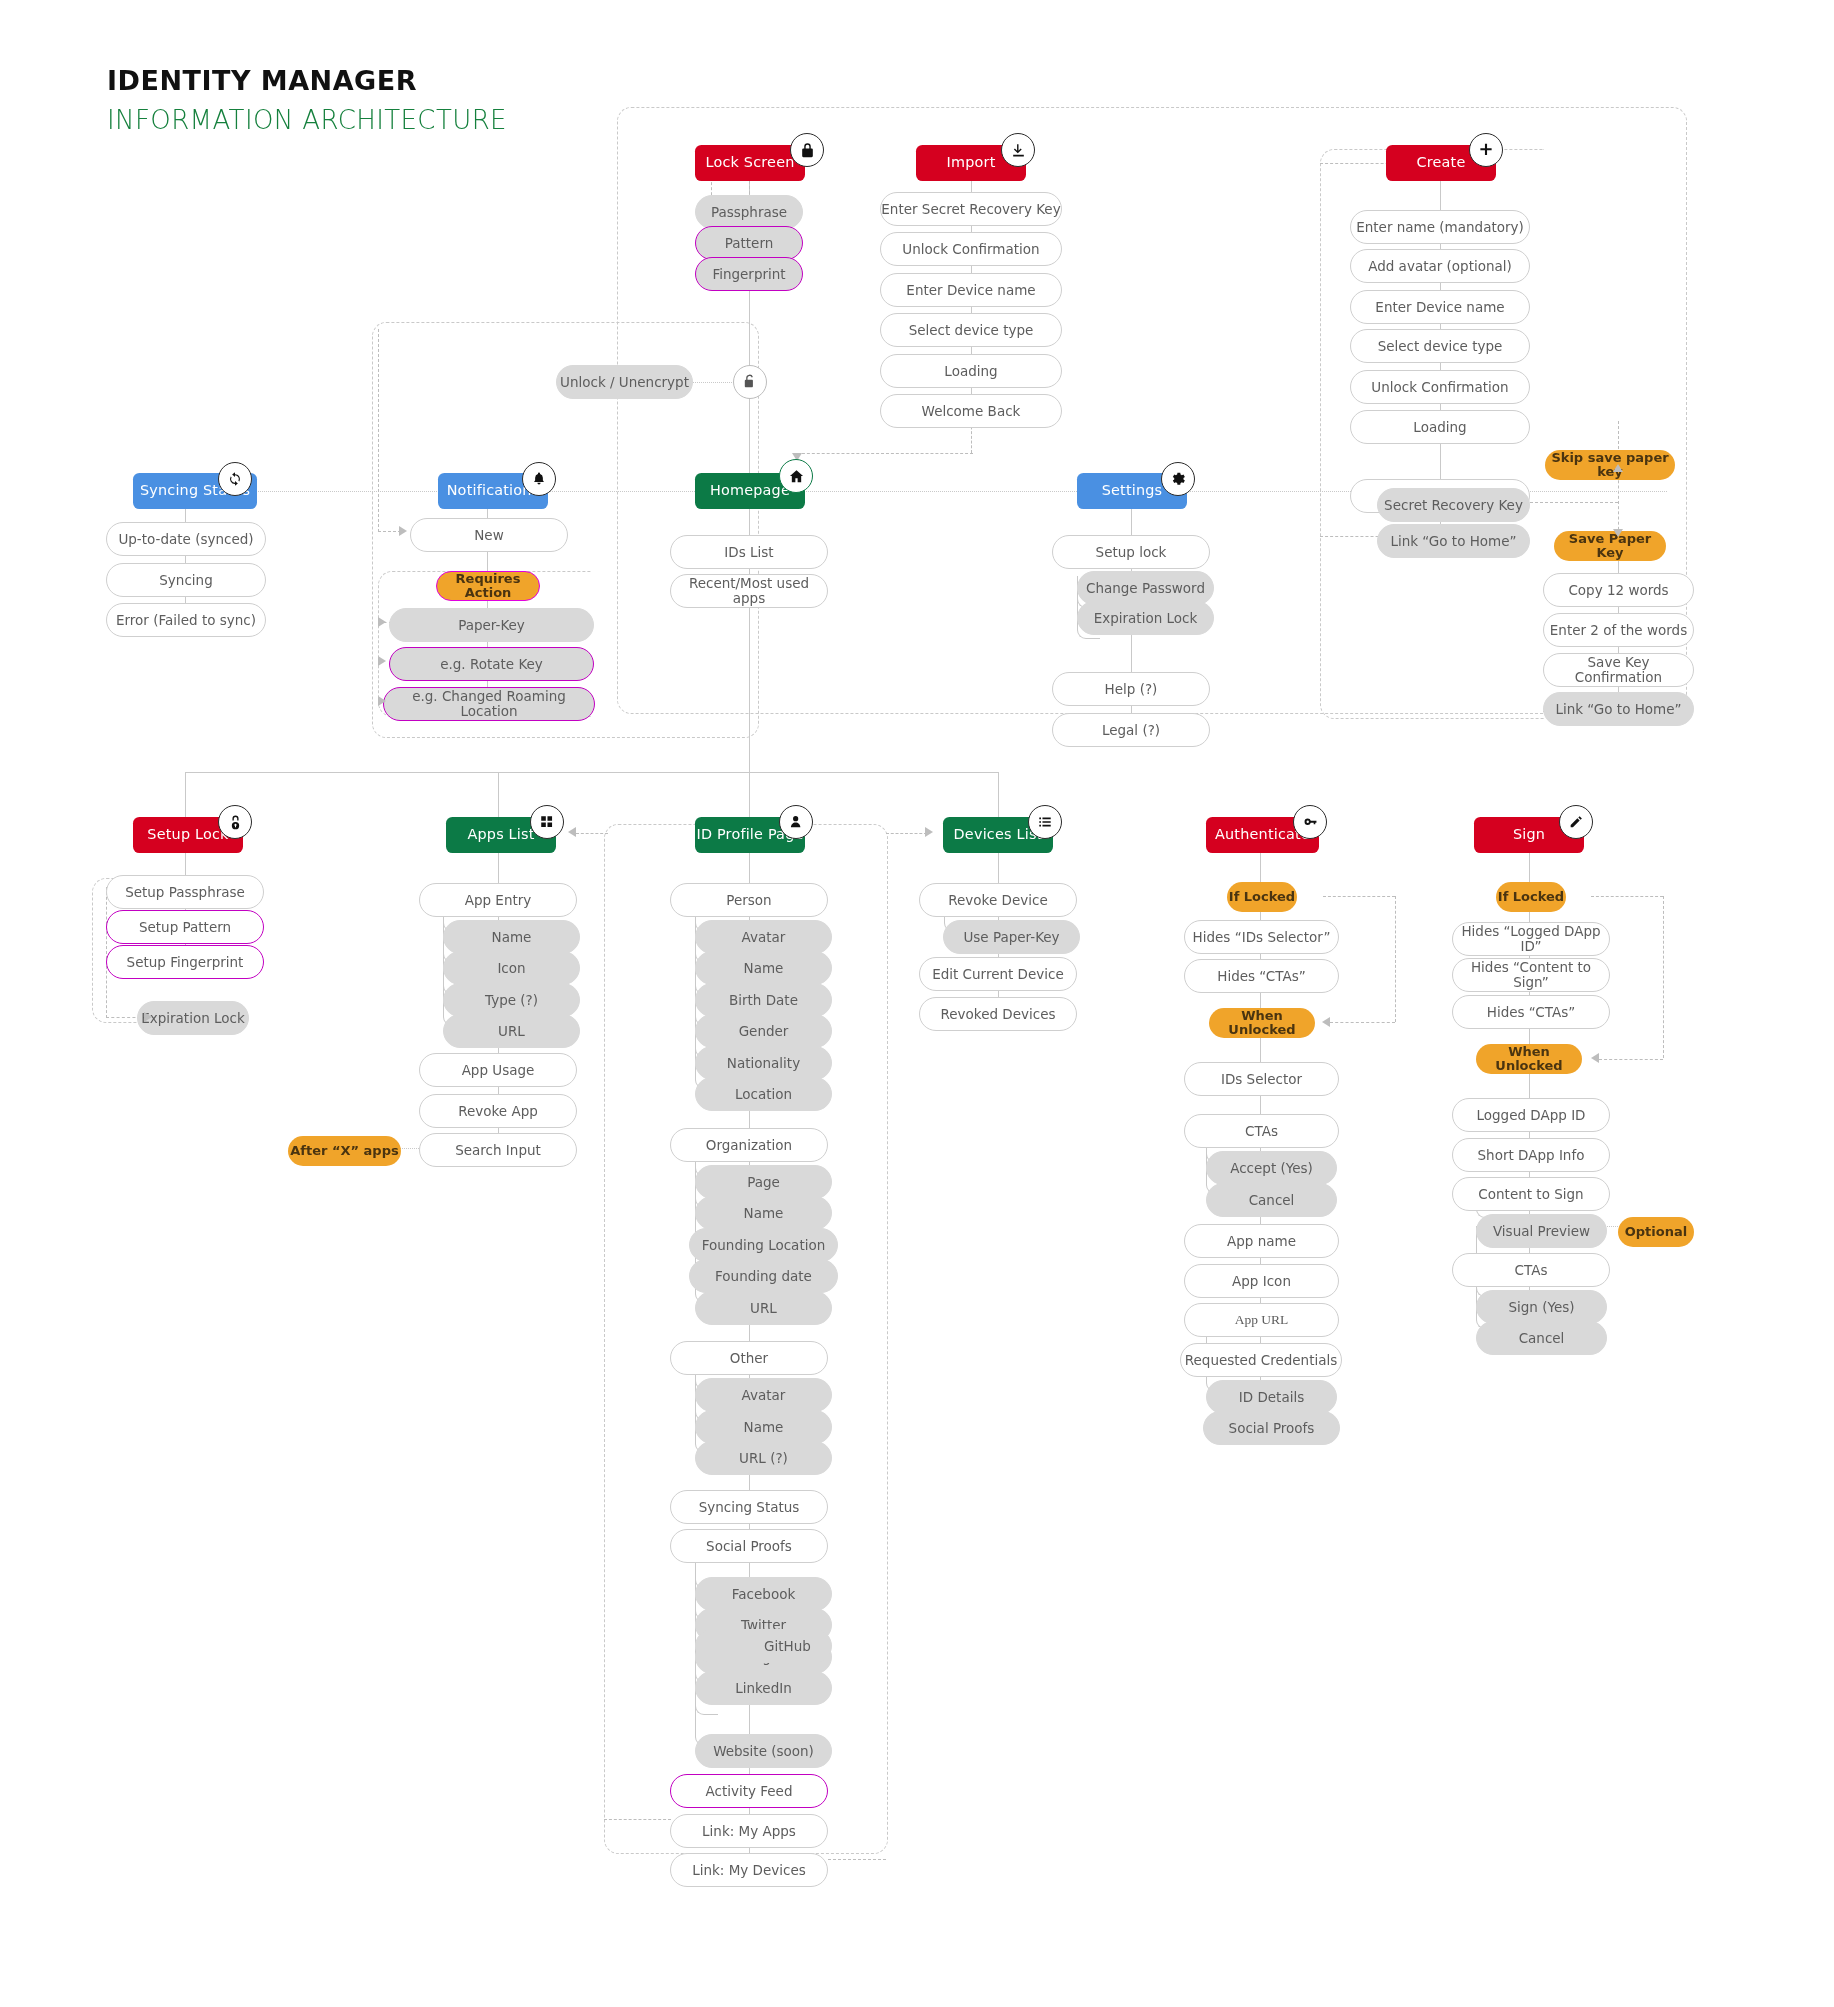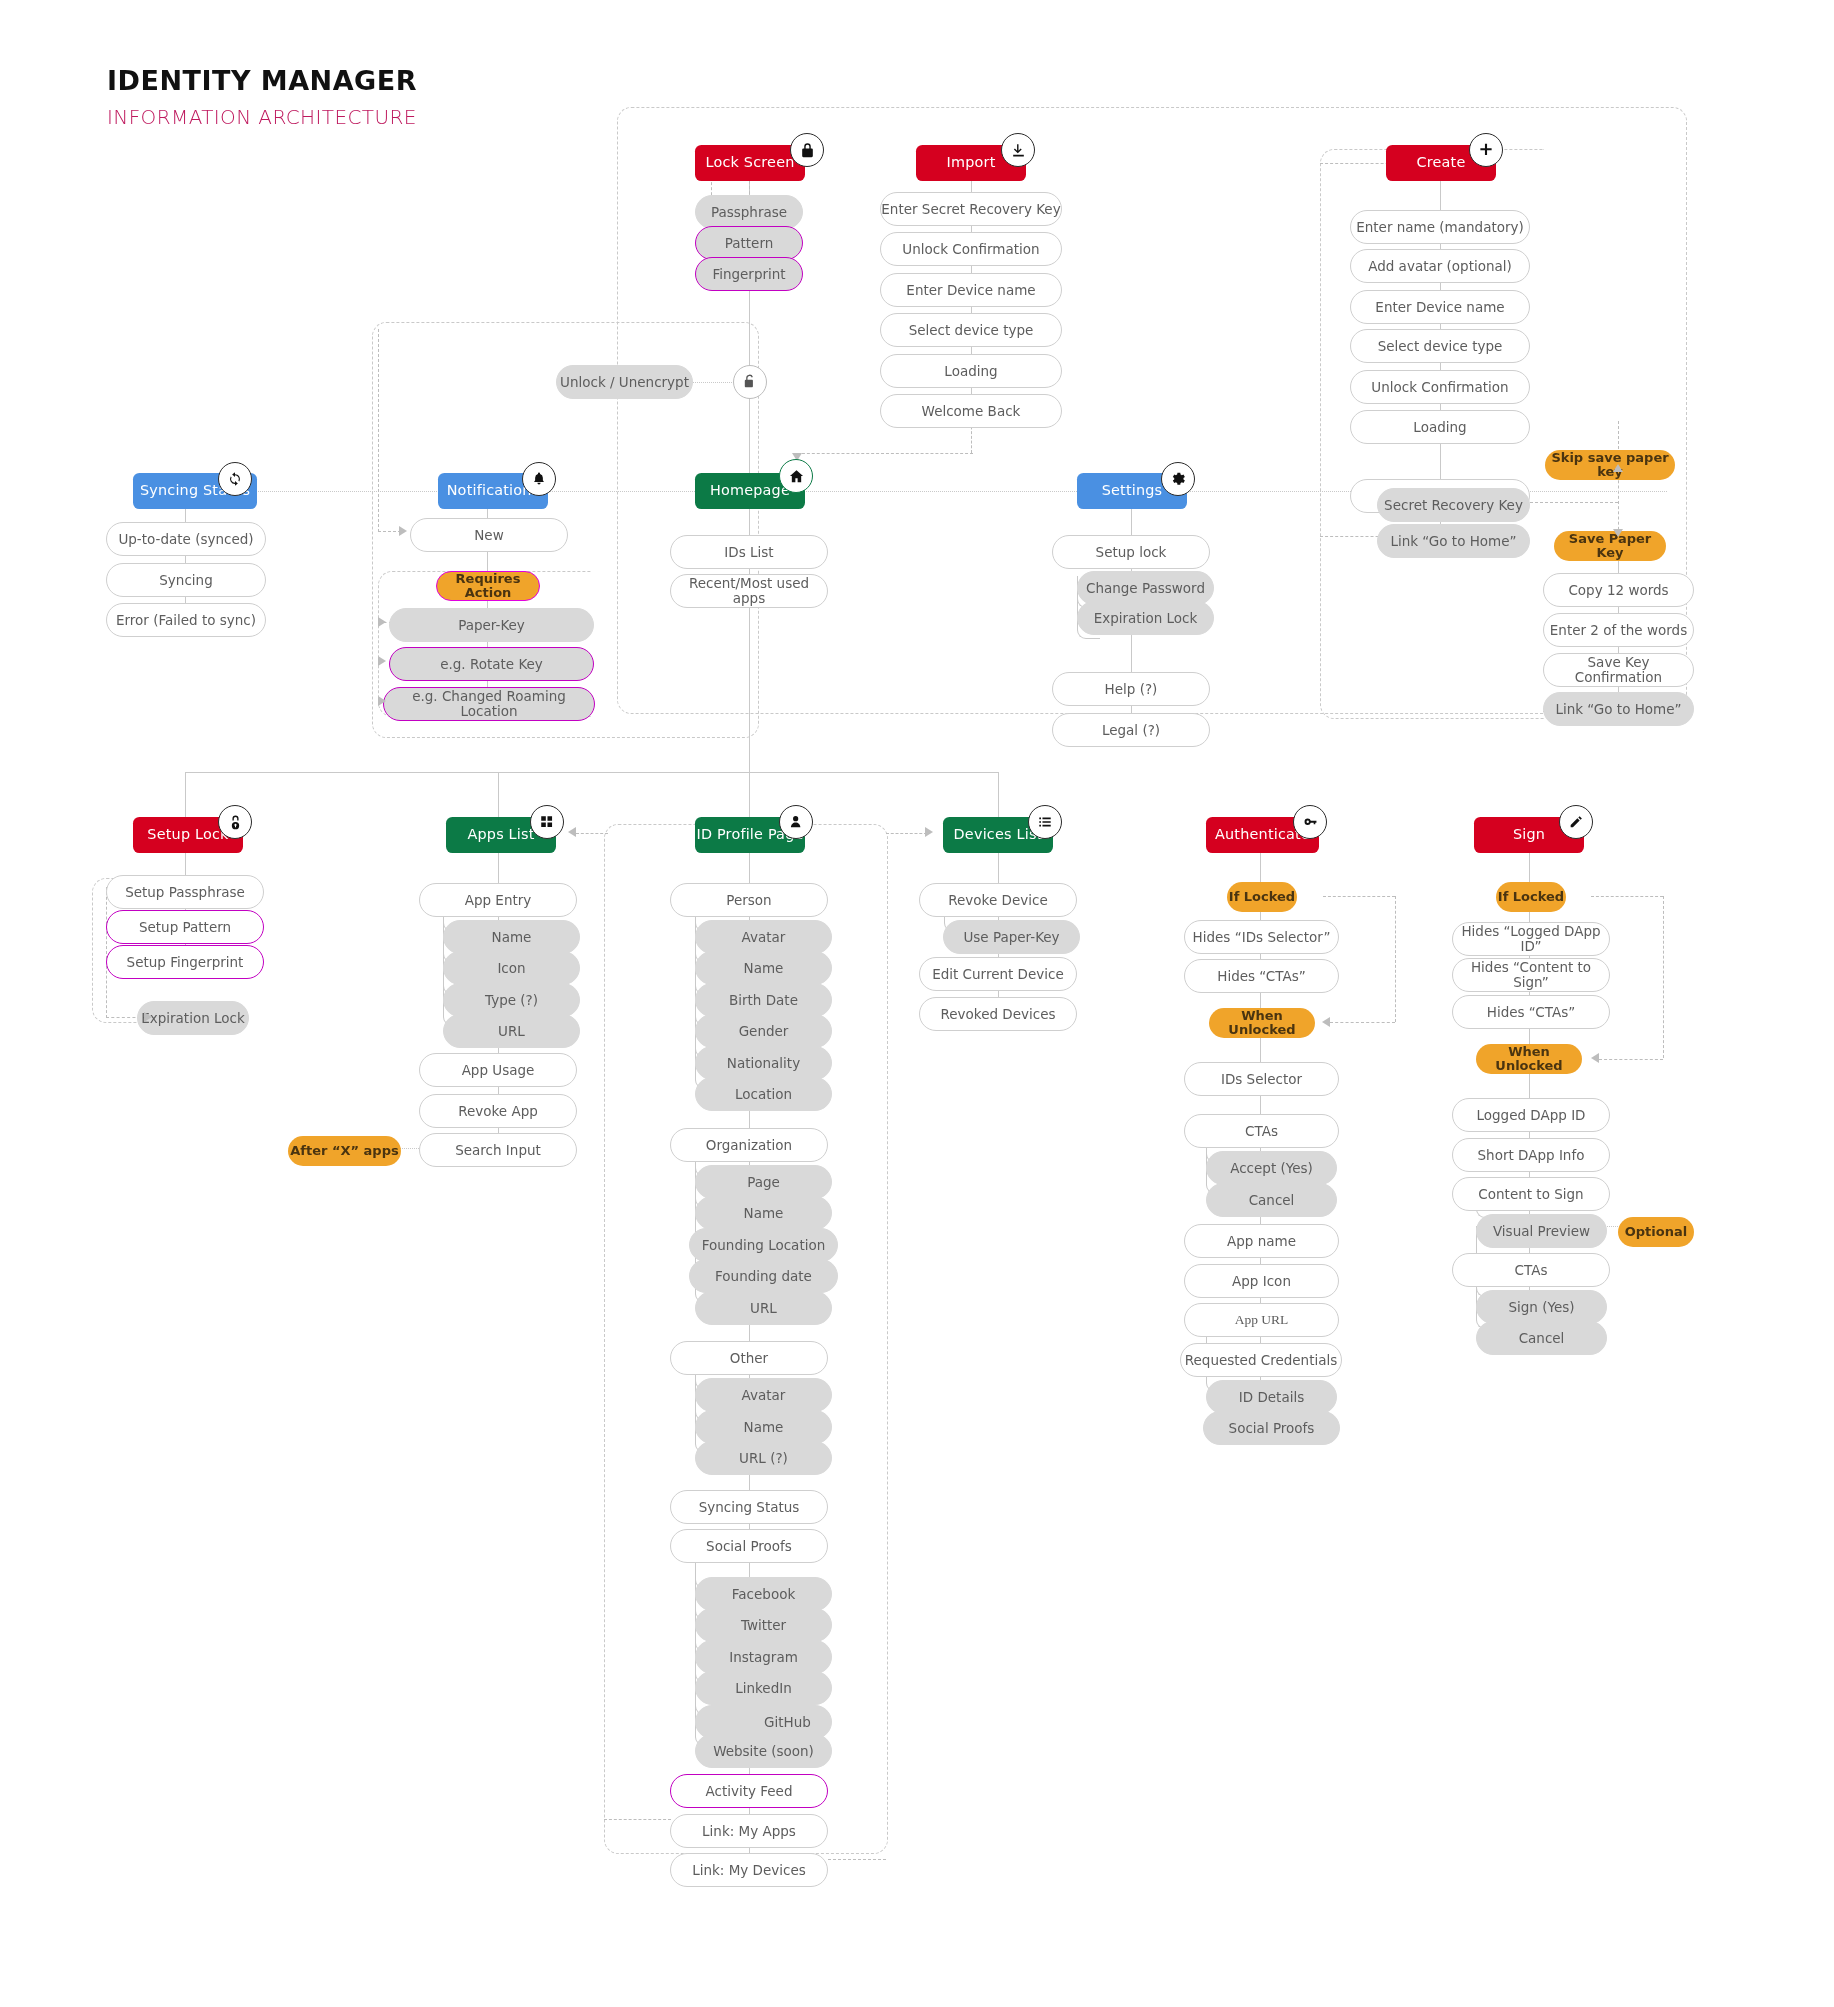--- a/index.html
+++ b/index.html
@@ -11,21 +11,21 @@
 
   
   .title-main{
     position:absolute;left:107px;top:65px;
     font-family:"DejaVu Sans", sans-serif;
     font-weight:bold;font-size:27px;letter-spacing:0.5px;color:#111;
   }
   .title-sub{
     position:absolute;left:107px;top:105px;
     font-family:"DejaVu Sans", sans-serif;
-    font-weight:300;font-size:20px;letter-spacing:0.4px;color:#be185d;
+    font-weight:300;font-size:26px;letter-spacing:0.4px;color:#15803d;
   }
 
   
   .legend{position:absolute;left:107px;top:196px;}
   .legend-row{display:flex;align-items:center;height:25px;margin-bottom:0px;}
   .legend-dot{width:13.5px;height:13.5px;border-radius:50%;margin-right:14.4px;flex:none;}
   .legend-dot.hollow{background:#fff;border:2.7px solid #e000e0;box-sizing:border-box;}
   .legend-label{font-size:14px;color:#6c6c6c;white-space:nowrap;}
 
   
@@ -391,21 +391,21 @@
   <div class="node pill grey" style="left:695px;top:1378px;width:137px;">Avatar</div>
   <div class="node pill grey" style="left:695px;top:1410px;width:137px;">Name</div>
   <div class="node pill grey" style="left:695px;top:1441px;width:137px;">URL (?)</div>
 
   <div class="node pill" style="left:670px;top:1490px;width:158px;">Syncing Status</div>
   <div class="node pill" style="left:670px;top:1529px;width:158px;">Social Proofs</div>
   <div class="node pill grey" style="left:695px;top:1577px;width:137px;">Facebook</div>
   <div class="node pill grey" style="left:695px;top:1608px;width:137px;">Twitter</div>
   <div class="node pill grey" style="left:695px;top:1640px;width:137px;">Instagram</div>
   <div class="node pill grey" style="left:695px;top:1671px;width:137px;">LinkedIn</div>
-  <div class="node pill grey" style="left:695px;top:1705px;width:137px;padding-left:48px;">GitHub</div>
+  <div class="node pill grey" style="left:695px;top:1629px;width:137px;padding-left:48px;">GitHub</div>
   <div class="node pill grey" style="left:695px;top:1734px;width:137px;">Website (soon)</div>
   <div class="node pill tbd" style="left:670px;top:1774px;width:158px;">Activity Feed</div>
   <div class="node pill" style="left:670px;top:1814px;width:158px;">Link: My Apps</div>
   <div class="node pill" style="left:670px;top:1853px;width:158px;">Link: My Devices</div>
 
   <div class="node hdr page" style="left:943px;top:817px;width:110px;">Devices List</div>
   <div class="badge" style="left:1028px;top:805px;">
     <svg width="16" height="16" viewBox="0 0 24 24">
         <path fill="#111" d="M3.4 5.2h2.6v2.6H3.4zm4.8 0h12.4v2.6H8.2zM3.4 10.7h2.6v2.6H3.4zm4.8 0h12.4v2.6H8.2zM3.4 16.2h2.6v2.6H3.4zm4.8 0h12.4v2.6H8.2z"></path>
       </svg>

